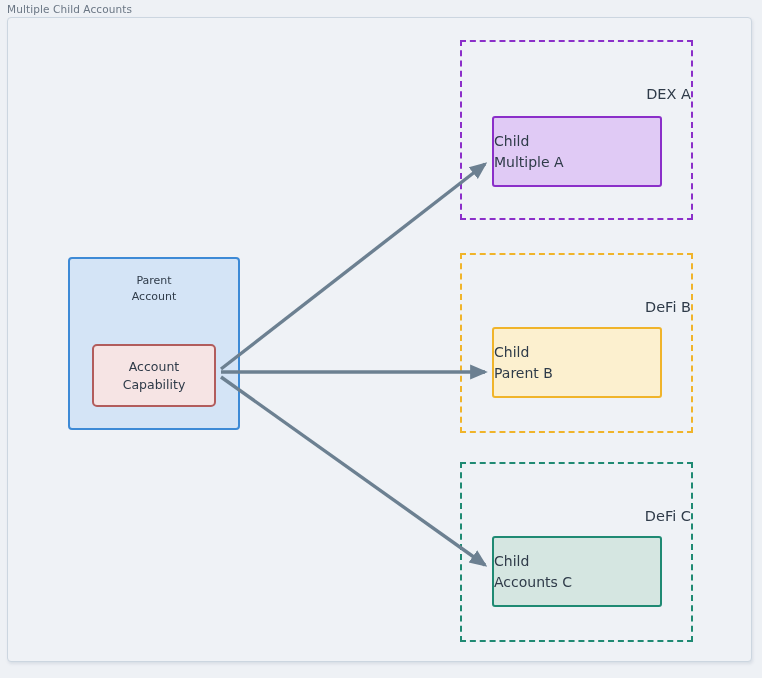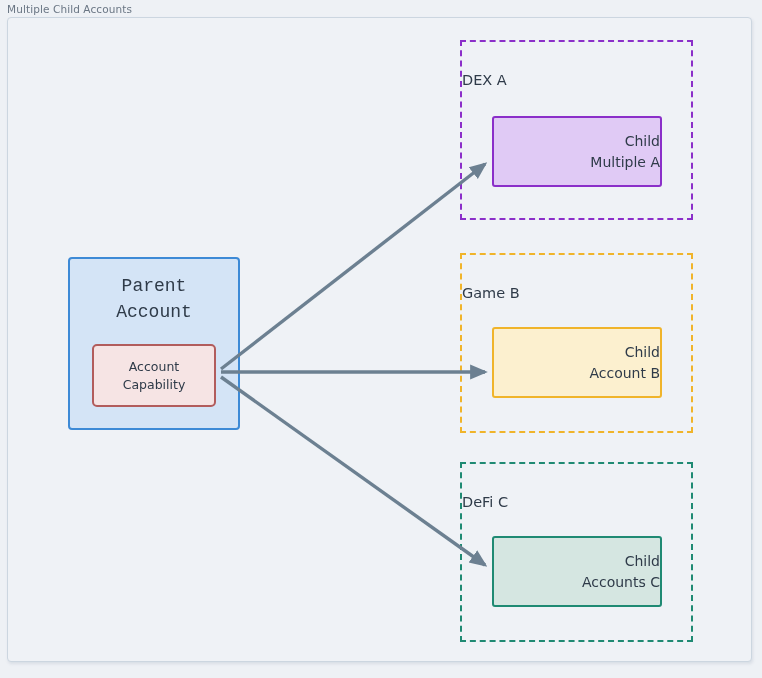--- a/index.html
+++ b/index.html
@@ -62,24 +62,23 @@
     top: 257px;
     width: 172px;
     height: 173px;
     background: #d4e4f6;
     border: 2px solid #3d8ad6;
     border-radius: 4px;
     justify-content: flex-start;
     padding-top: 14px;
   }
   .parent-label {
-    font-size: 18px;
+    font-size: 11px;
     color: #2f3b49;
     line-height: 1.45;
-    font-family: Liberation Mono, monospace;
   }
 
   .capability-box {
     position: absolute;
     left: 92px;
     top: 344px;
     width: 124px;
     height: 63px;
     box-sizing: border-box;
     background: #f6e4e4;
@@ -99,42 +98,42 @@
   .group {
     position: absolute;
     box-sizing: border-box;
     border-style: dashed;
     border-width: 2px;
     background: transparent;
   }
   .group-title {
     position: absolute;
     width: 100%;
-    text-align: left;
-    top: 30px;
+    text-align: right;
+    top: 44px;
     font-size: 14.5px;
     color: #2f3b49;
   }
 
   .group-dex   { left: 460px; top: 40px;  width: 233px; height: 180px; border-color: #8b2fc9; }
   .group-defi  { left: 460px; top: 253px; width: 233px; height: 180px; border-color: #f0b42a; }
   .group-game  { left: 460px; top: 462px; width: 233px; height: 180px; border-color: #1f8a73; }
 
   
   .child {
     position: absolute;
     box-sizing: border-box;
     width: 170px;
     height: 71px;
     border-width: 2px;
     border-style: solid;
     border-radius: 3px;
     display: flex;
     flex-direction: column;
-    align-items: flex-end;
+    align-items: flex-start;
     justify-content: center;
     font-size: 14px;
     color: #2f3b49;
     line-height: 1.45;
   }
   .child-a { left: 492px; top: 116px; background: #e0caf5; border-color: #8b2fc9; }
   .child-b { left: 492px; top: 327px; background: #fcf0cf; border-color: #f0b42a; }
   .child-c { left: 492px; top: 536px; background: #d5e6e1; border-color: #1f8a73; }
 
   
@@ -182,25 +181,25 @@
 
   <div class="group group-dex">
     <div class="group-title">DEX A</div>
   </div>
   <div class="child child-a">
     <div>Child</div>
     <div>Multiple A</div>
   </div>
 
   <div class="group group-defi">
-    <div class="group-title">Game B</div>
+    <div class="group-title">DeFi B</div>
   </div>
   <div class="child child-b">
     <div>Child</div>
-    <div>Account B</div>
+    <div>Parent B</div>
   </div>
 
   <div class="group group-game">
     <div class="group-title">DeFi C</div>
   </div>
   <div class="child child-c">
     <div>Child</div>
     <div>Accounts C</div>
   </div>
 

